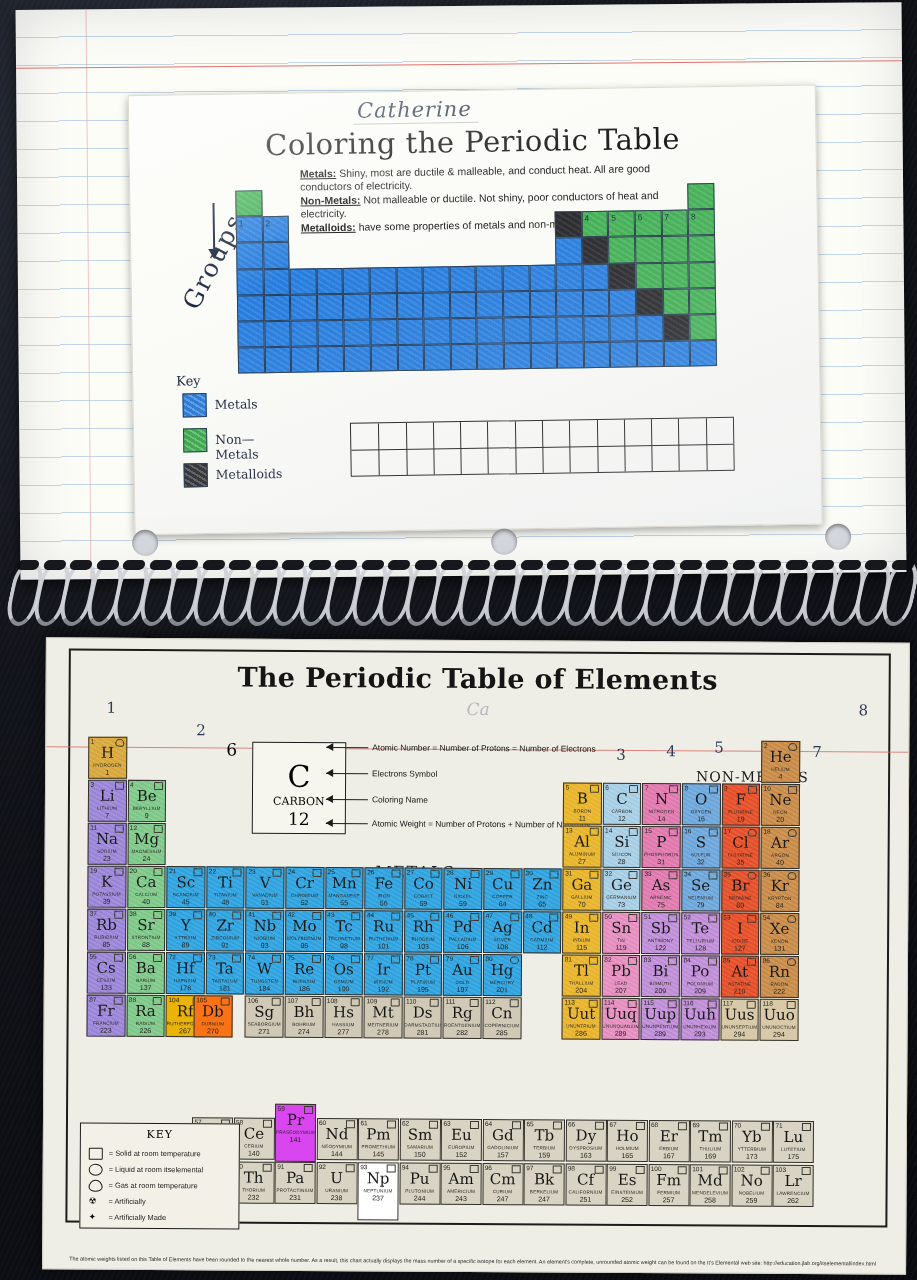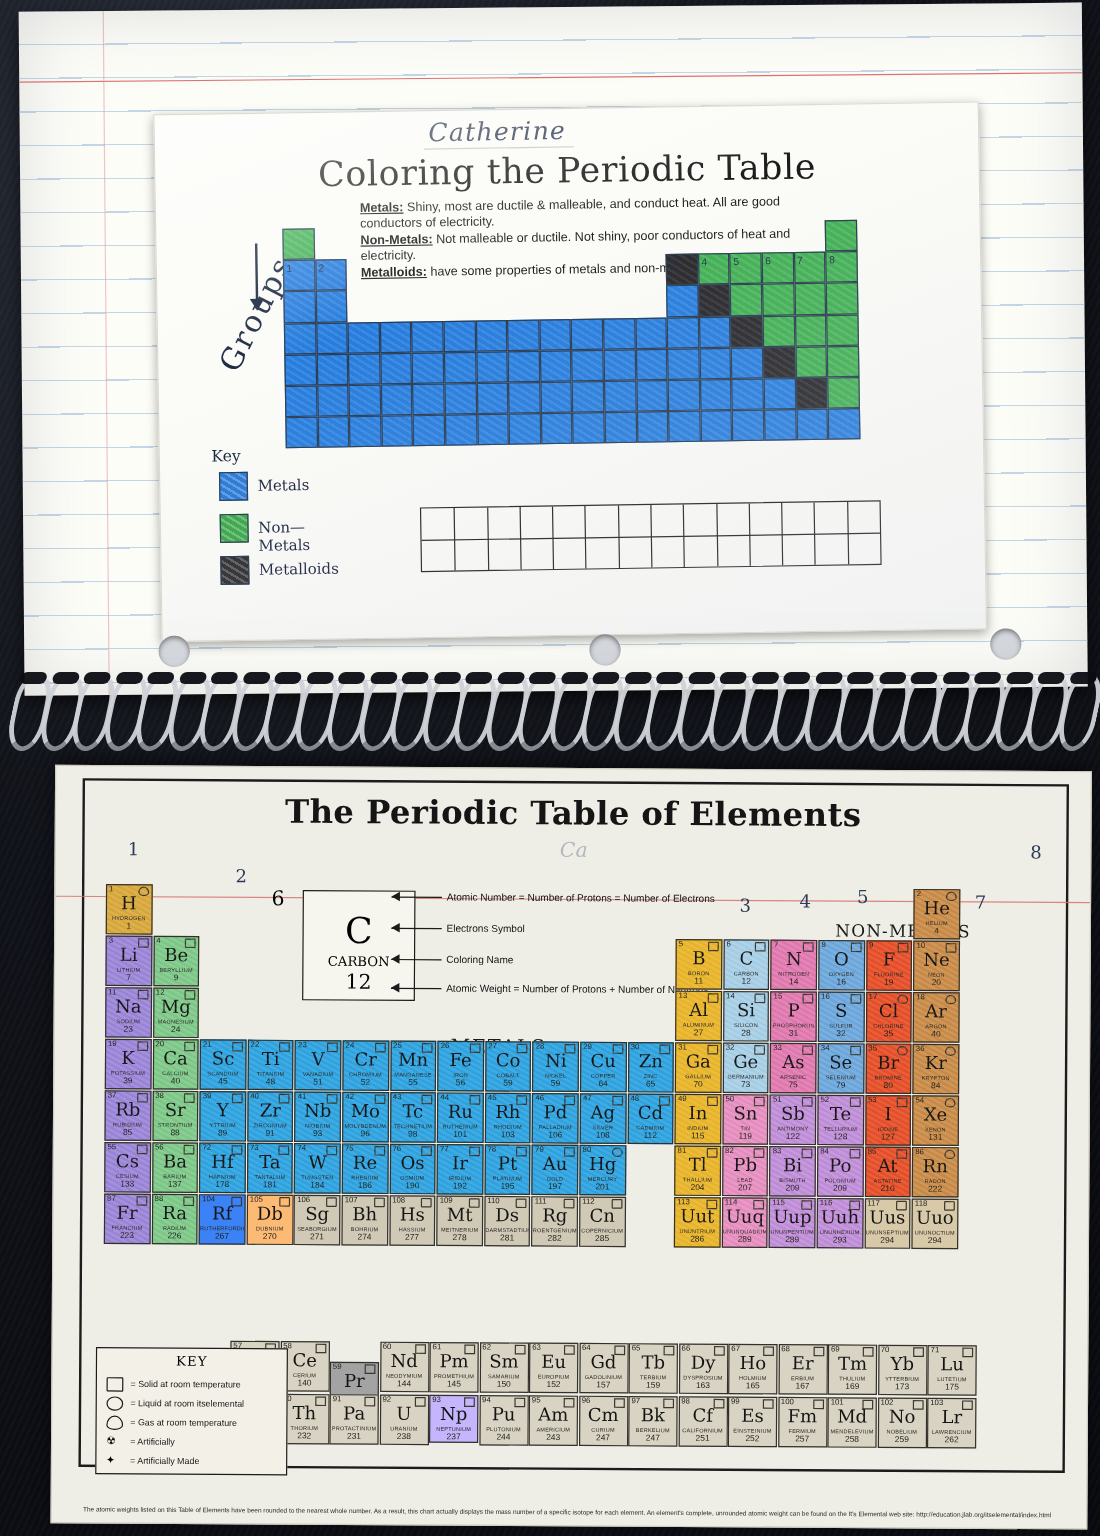--- a/index.html
+++ b/index.html
@@ -863,28 +863,28 @@
           <span class="nm">FRANCIUM</span>
           <span class="wt">223</span>
         </div>
         <div class="el cr" style="left: 81.6px; top: 356px; background: rgb(127, 201, 138);">
           <span class="an">88</span>
           <span class="st" style="border-radius:1px;"></span>
           <span class="sy">Ra</span>
           <span class="nm">RADIUM</span>
           <span class="wt">226</span>
         </div>
-        <div class="el" style="left: 121.2px; top: 356px; background: #3b82f6;">
+        <div class="el" style="left: 121.2px; top: 356px; background: #eab308;">
           <span class="an">104</span>
           <span class="st" style="border-radius:1px;"></span>
           <span class="sy">Rf</span>
           <span class="nm">RUTHERFORDIUM</span>
           <span class="wt">267</span>
         </div>
-        <div class="el" style="left: 161px; top: 356px; background: #fdba74;">
+        <div class="el" style="left: 149px; top: 356px; background: #f97316;">
           <span class="an">105</span>
           <span class="st" style="border-radius:1px;"></span>
           <span class="sy">Db</span>
           <span class="nm">DUBNIUM</span>
           <span class="wt">270</span>
         </div>
         <div class="el" style="left: 200.4px; top: 356px; background: rgb(207, 201, 182);">
           <span class="an">106</span>
           <span class="st" style="border-radius:1px;"></span>
           <span class="sy">Sg</span>
@@ -985,21 +985,21 @@
           <span class="nm">LANTHANUM</span>
           <span class="wt">139</span>
         </div>
         <div class="el" style="left: 189.5px; top: 478px; width: 41px; height: 42px; background: rgb(216, 211, 194);">
           <span class="an">58</span>
           <span class="st"></span>
           <span class="sy">Ce</span>
           <span class="nm">CERIUM</span>
           <span class="wt">140</span>
         </div>
-        <div class="el" style="left: 231px; top: 495px; width: 41px; height: 42px; background: #a3a3a3;">
+        <div class="el" style="left: 231px; top: 464px; width: 41px; height: 58px; background: #d946ef;">
           <span class="an">59</span>
           <span class="st"></span>
           <span class="sy">Pr</span>
           <span class="nm">PRASEODYMIUM</span>
           <span class="wt">141</span>
         </div>
         <div class="el" style="left: 272.5px; top: 478px; width: 41px; height: 42px; background: rgb(216, 211, 194);">
           <span class="an">60</span>
           <span class="st"></span>
           <span class="sy">Nd</span>
@@ -1104,21 +1104,21 @@
           <span class="nm">PROTACTINIUM</span>
           <span class="wt">231</span>
         </div>
         <div class="el" style="left: 272.5px; top: 522px; width: 41px; height: 42px; background: rgb(216, 211, 194);">
           <span class="an">92</span>
           <span class="st"></span>
           <span class="sy">U</span>
           <span class="nm">URANIUM</span>
           <span class="wt">238</span>
         </div>
-        <div class="el" style="left: 314px; top: 522px; width: 41px; height: 40px; background: #c4b5fd;">
+        <div class="el" style="left: 314px; top: 522px; width: 41px; height: 58px; background: #ffffff;">
           <span class="an">93</span>
           <span class="st"></span>
           <span class="sy">Np</span>
           <span class="nm">NEPTUNIUM</span>
           <span class="wt">237</span>
         </div>
         <div class="el" style="left: 355.5px; top: 522px; width: 41px; height: 42px; background: rgb(216, 211, 194);">
           <span class="an">94</span>
           <span class="st"></span>
           <span class="sy">Pu</span>

